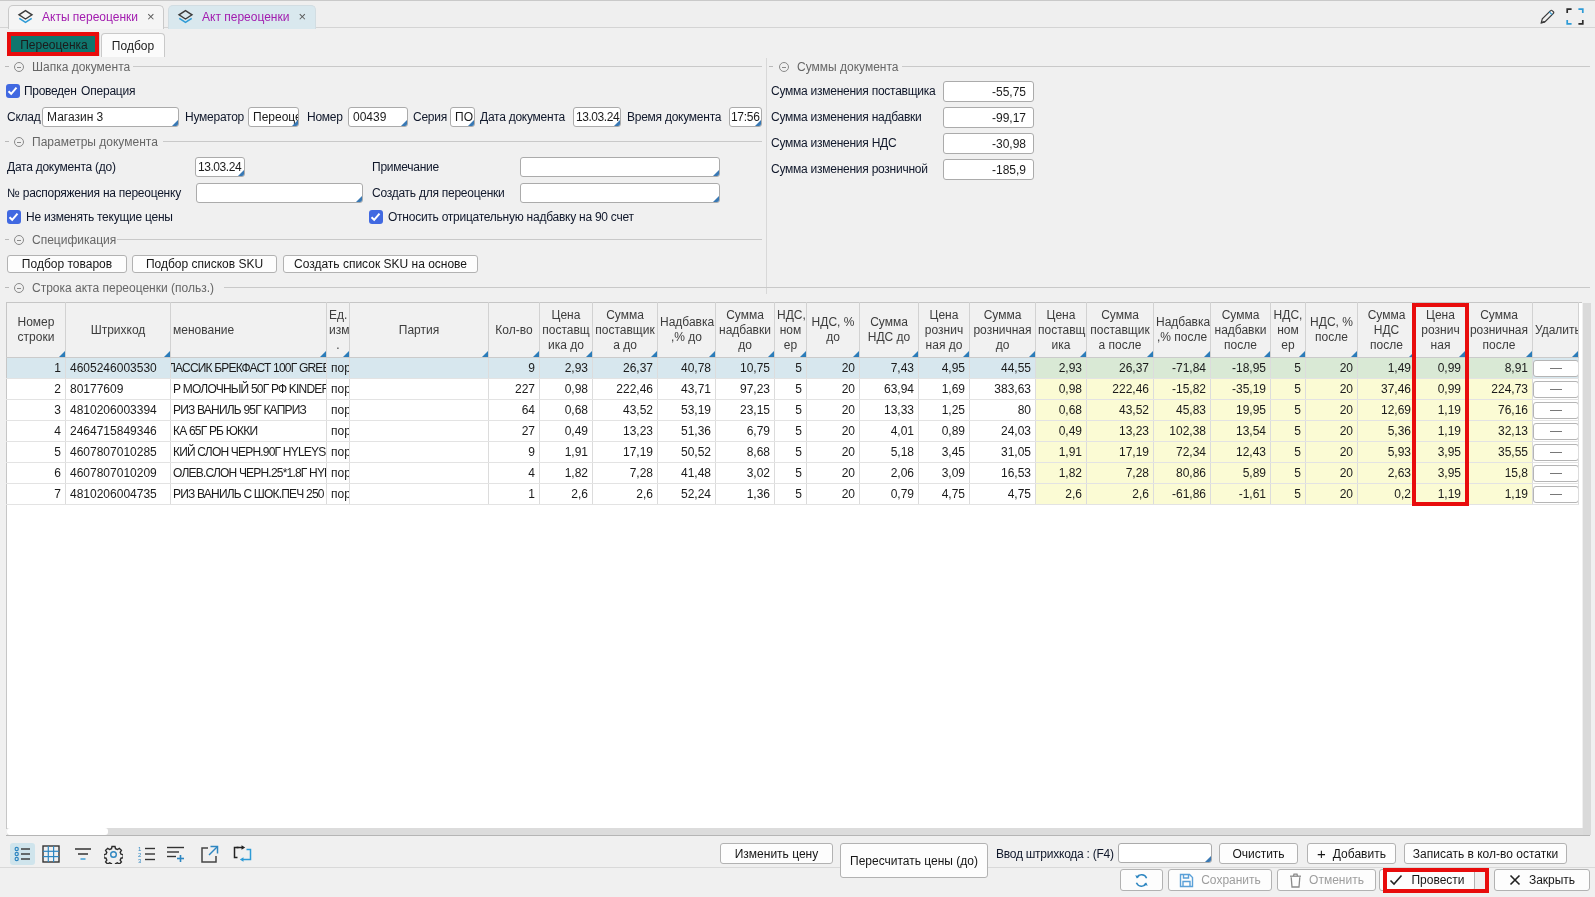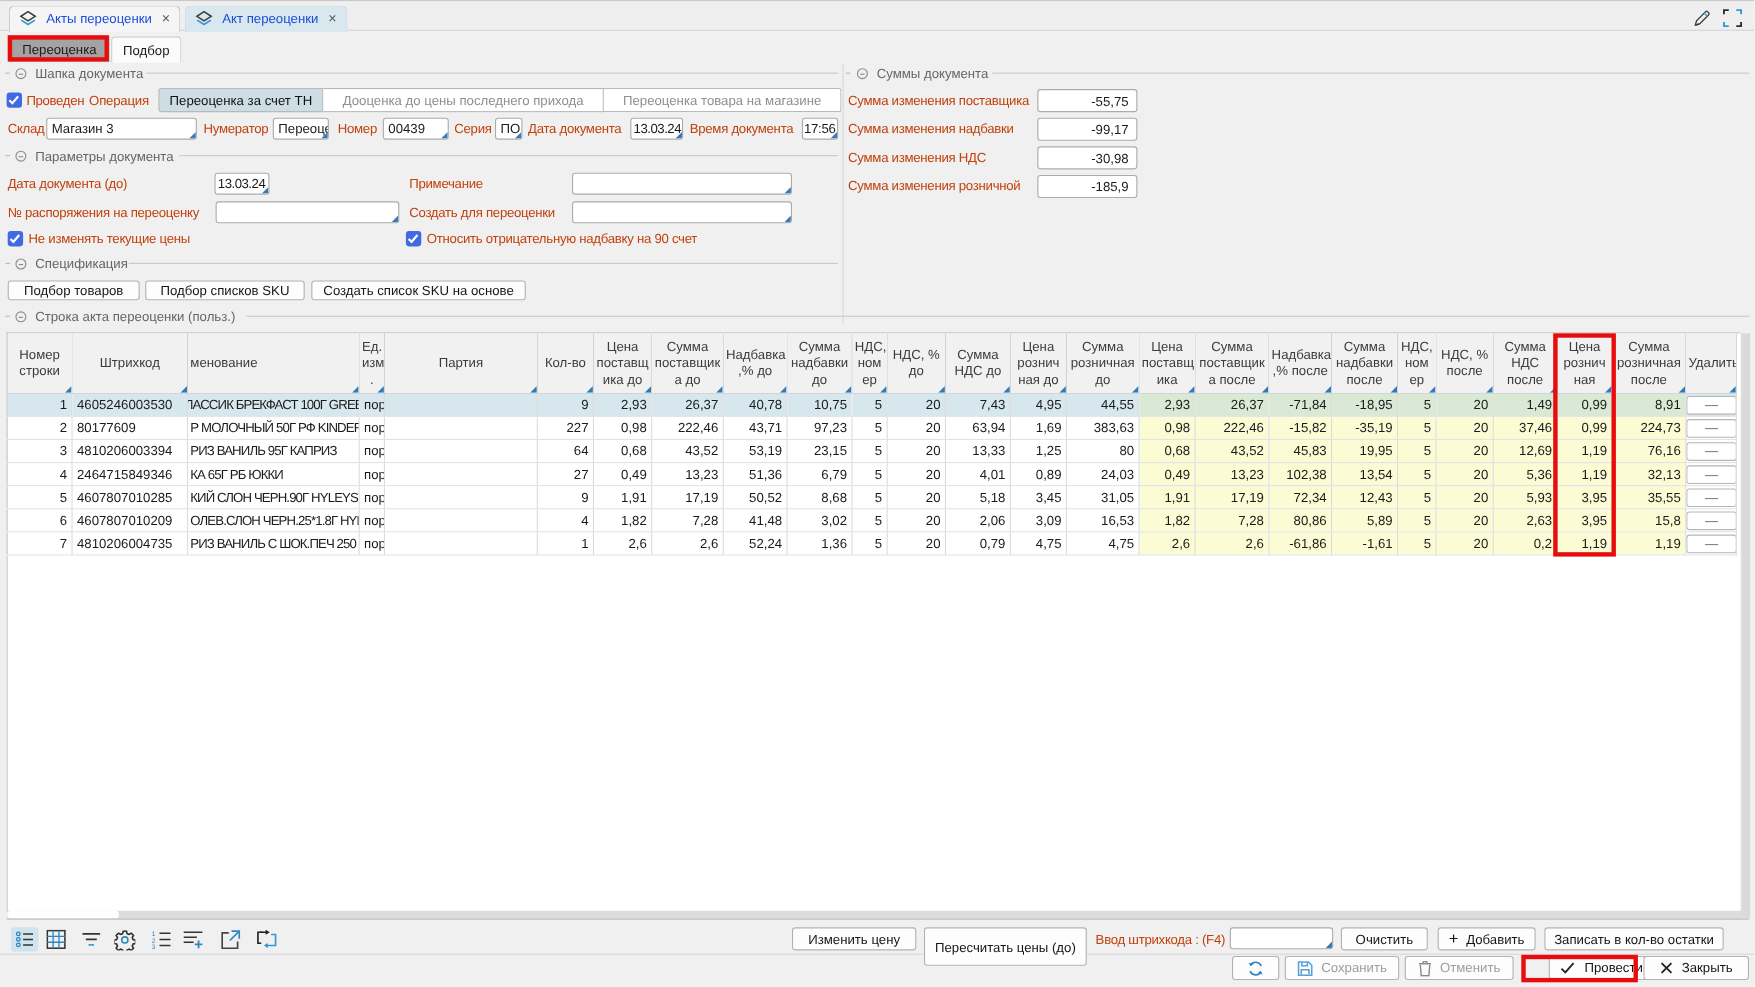--- a/index.html
+++ b/index.html
@@ -5,40 +5,40 @@
 * { margin:0; padding:0; box-sizing:border-box; }
 html,body { width:1595px; height:897px; background:#f0f0f0; font-family:"Liberation Sans",sans-serif; font-size:12px; color:#1b1b1b; overflow:hidden; }
 .abs { position:absolute; }
 #page { position:relative; width:1595px; height:897px; }
 
 
 #tabbar { position:absolute; left:0; top:0; width:1595px; height:28px; background:#efefef; border-top:1px solid #c9c9c9; border-bottom:1px solid #d4d4d4; }
 .tab { position:absolute; top:4px; height:24px; border:1px solid #c9c9c9; border-bottom:none; border-radius:5px 5px 0 0; display:flex; align-items:center; padding:0 6px 2px 8px; background:#f5f5f5; white-space:nowrap; }
 .tab.active { background:#d9e8ee; border-color:#d2dde2; }
 .tab .x { color:#5a5a5a; margin-left:9px; font-size:13px; }
-.tab .lbl { margin-left:8px; color:#1d4ed8; }
+.tab .lbl { margin-left:8px; color:#a21caf; }
 
 
 .subtab { position:absolute; display:flex; align-items:center; justify-content:center; }
 
 
 .gcap { position:absolute; height:14px; display:flex; align-items:center; color:#666; }
 .gcap .minus { display:inline-block; width:10px; height:10px; flex:0 0 10px; border:1px solid #8a8a8a; border-radius:50%; position:relative; margin-right:8px; }
 .gcap .minus::after { content:""; position:absolute; left:2px; right:2px; top:3.5px; border-top:1px solid #8a8a8a; }
 .gline { position:absolute; height:0; border-top:1px solid #c9c9c9; }
 
 
 .cb { position:absolute; width:14px; height:14px; background:#4169e1; border-radius:3px; }
 .cb svg { position:absolute; left:1px; top:2px; }
 
 
 .fld { position:absolute; background:#fff; border:1px solid #ababab; border-radius:3px; padding:0 4px; display:flex; align-items:center; overflow:hidden; white-space:nowrap; }
 .fld.num { justify-content:flex-end; padding-right:7px; }
 .fld .tri { position:absolute; right:0; bottom:0; width:0; height:0; border-left:6px solid transparent; border-bottom:6px solid #3878b4; }
-.lab { position:absolute; height:20px; display:flex; align-items:center; white-space:nowrap; color:#c2410c; letter-spacing:-0.25px; }
+.lab { position:absolute; height:20px; display:flex; align-items:center; white-space:nowrap; color:#0f172a; letter-spacing:-0.25px; }
 
 
 .btn { position:absolute; background:#fdfdfd; border:1px solid #b2b2b2; border-radius:3px; display:flex; align-items:center; justify-content:center; white-space:nowrap; color:#161616; }
 .btn.dis { color:#9d9d9d; }
 
 
 .tgl { position:absolute; display:flex; }
 .tgl .seg { border:1px solid #b9b9b9; border-left:none; display:flex; align-items:center; justify-content:center; background:#fff; color:#8f8f8f; }
 .tgl .seg:first-child { border-left:1px solid #b9b9b9; border-radius:3px 0 0 3px; background:#ccdee4; color:#111; }
 .tgl .seg:last-child { border-radius:0 3px 3px 0; }
@@ -88,45 +88,40 @@
         <path d="M3.2 15.8 L6.9 14.8" stroke="#3a3a3a" stroke-width="1.4"></path>
       </svg>
     <svg class="abs" style="left:1566px; top:7px;" width="18" height="17" viewBox="0 0 18 17">
         <path d="M1.2 5 L1.2 1.2 L5.6 1.2" fill="none" stroke="#2d2d2d" stroke-width="1.7"></path>
         <path d="M12.4 1.2 L16.8 1.2 L16.8 5" fill="none" stroke="#2e9bd6" stroke-width="1.7"></path>
         <path d="M1.2 12 L1.2 15.8 L5.6 15.8" fill="none" stroke="#2e9bd6" stroke-width="1.7"></path>
         <path d="M12.4 15.8 L16.8 15.8 L16.8 12" fill="none" stroke="#2d2d2d" stroke-width="1.7"></path>
       </svg>
   </div>
 
-  <div class="subtab" style="left:8px; top:33px; width:92px; height:23px; background:#a3a3a3; border:1px solid #c9d4d9;">Переоценка</div>
+  <div class="subtab" style="left:8px; top:33px; width:92px; height:23px; background:#0f766e; border:1px solid #c9d4d9;">Переоценка</div>
   <div class="redbox" style="left:7px; top:32px; width:92px; height:24px;"></div>
   <div class="subtab" style="left:101px; top:33px; width:64px; height:24px; background:#fbfbfb; border:1px solid #c9c9c9; border-bottom:none; border-radius:4px 4px 0 0;">Подбор</div>
 
   <div class="abs" style="left:766px; top:58px; width:1px; height:236px; background:#d8d8d8;"></div>
 
   <div class="abs" style="left:5px; top:66px; width:4px; border-top:1px solid #b9b9b9;"></div>
   <div class="gcap" style="left:14px; top:60px;">
       <span class="minus"></span>
       <span>Шапка документа</span>
     </div>
   <div class="gline" style="left:133px; top:66px; width:629px;"></div>
 
   <div class="cb" style="left:6px; top:84px;">
       <svg width="11" height="10" viewBox="0 0 11 10">
         <path d="M1.5 5.2 L4.2 7.8 L9.5 1.6" fill="none" stroke="#fff" stroke-width="2"></path>
       </svg>
     </div>
   <div class="lab" style="left:24px; top:81px; letter-spacing:-0.3px;">Проведен</div>
   <div class="lab" style="left:81px; top:81px; letter-spacing:-0.2px;">Операция</div>
-  <div class="tgl" style="left:144px; top:80px; height:22px;">
-    <div class="seg" style="width:150px;">Переоценка за счет ТН</div>
-    <div class="seg" style="width:255px;">Дооценка до цены последнего прихода</div>
-    <div class="seg" style="width:216px;">Переоценка товара на магазине</div>
-  </div>
 
   <div class="lab" style="left:7px; top:107px;">Склад</div>
   <div class="fld" style="left:42px; top:107px; width:137px; height:20px;">Магазин 3<span class="tri"></span></div>
   <div class="lab" style="left:185px; top:107px;">Нумератор</div>
   <div class="fld" style="left:248px; top:107px; width:51px; height:20px;">Переоцен<span class="tri"></span></div>
   <div class="lab" style="left:307px; top:107px;">Номер</div>
   <div class="fld" style="left:348px; top:107px; width:60px; height:20px;">00439<span class="tri"></span></div>
   <div class="lab" style="left:413px; top:107px;">Серия</div>
   <div class="fld" style="left:450px; top:107px; width:25px; height:20px;">ПО<span class="tri"></span></div>
   <div class="lab" style="left:480px; top:107px;">Дата документа</div>
@@ -586,21 +581,21 @@
         <path d="M4.5 1.8 V5 H9.5 V1.8" fill="none" stroke="#5aa0d8" stroke-width="1.4"></path>
       </svg>
     Сохранить</div>
   <div class="btn dis" style="left:1277px; top:869px; width:99px; height:22px;">
     <svg style="margin-right:7px;" width="13" height="15" viewBox="0 0 13 15">
         <path d="M2.2 4.2 L3 14 H10 L10.8 4.2" fill="none" stroke="#8a8a8a" stroke-width="1.3"></path>
         <path d="M1 3.2 H12" stroke="#8a8a8a" stroke-width="1.3"></path>
         <path d="M4.5 3 L5 1.2 H8 L8.5 3" fill="none" stroke="#8a8a8a" stroke-width="1.3"></path>
       </svg>
     Отменить</div>
-  <div class="btn" style="left:1408px; top:869px; width:96px; height:22px;">
+  <div class="btn" style="left:1379px; top:869px; width:96px; height:22px;">
     <svg style="margin-right:8px;" width="14" height="12" viewBox="0 0 14 12">
         <path d="M1.5 6.5 L5 10 L12.5 1.5" fill="none" stroke="#222" stroke-width="1.6"></path>
       </svg>
     Провести</div>
   <div class="redbox" style="left:1383px; top:868px; width:106px; height:25px;"></div>
   <div class="btn" style="left:1494px; top:869px; width:96px; height:22px;">
     <svg style="margin-right:8px;" width="12" height="12" viewBox="0 0 12 12">
         <path d="M1.5 1.5 L10.5 10.5 M10.5 1.5 L1.5 10.5" stroke="#222" stroke-width="1.6"></path>
       </svg>
     Закрыть</div>

